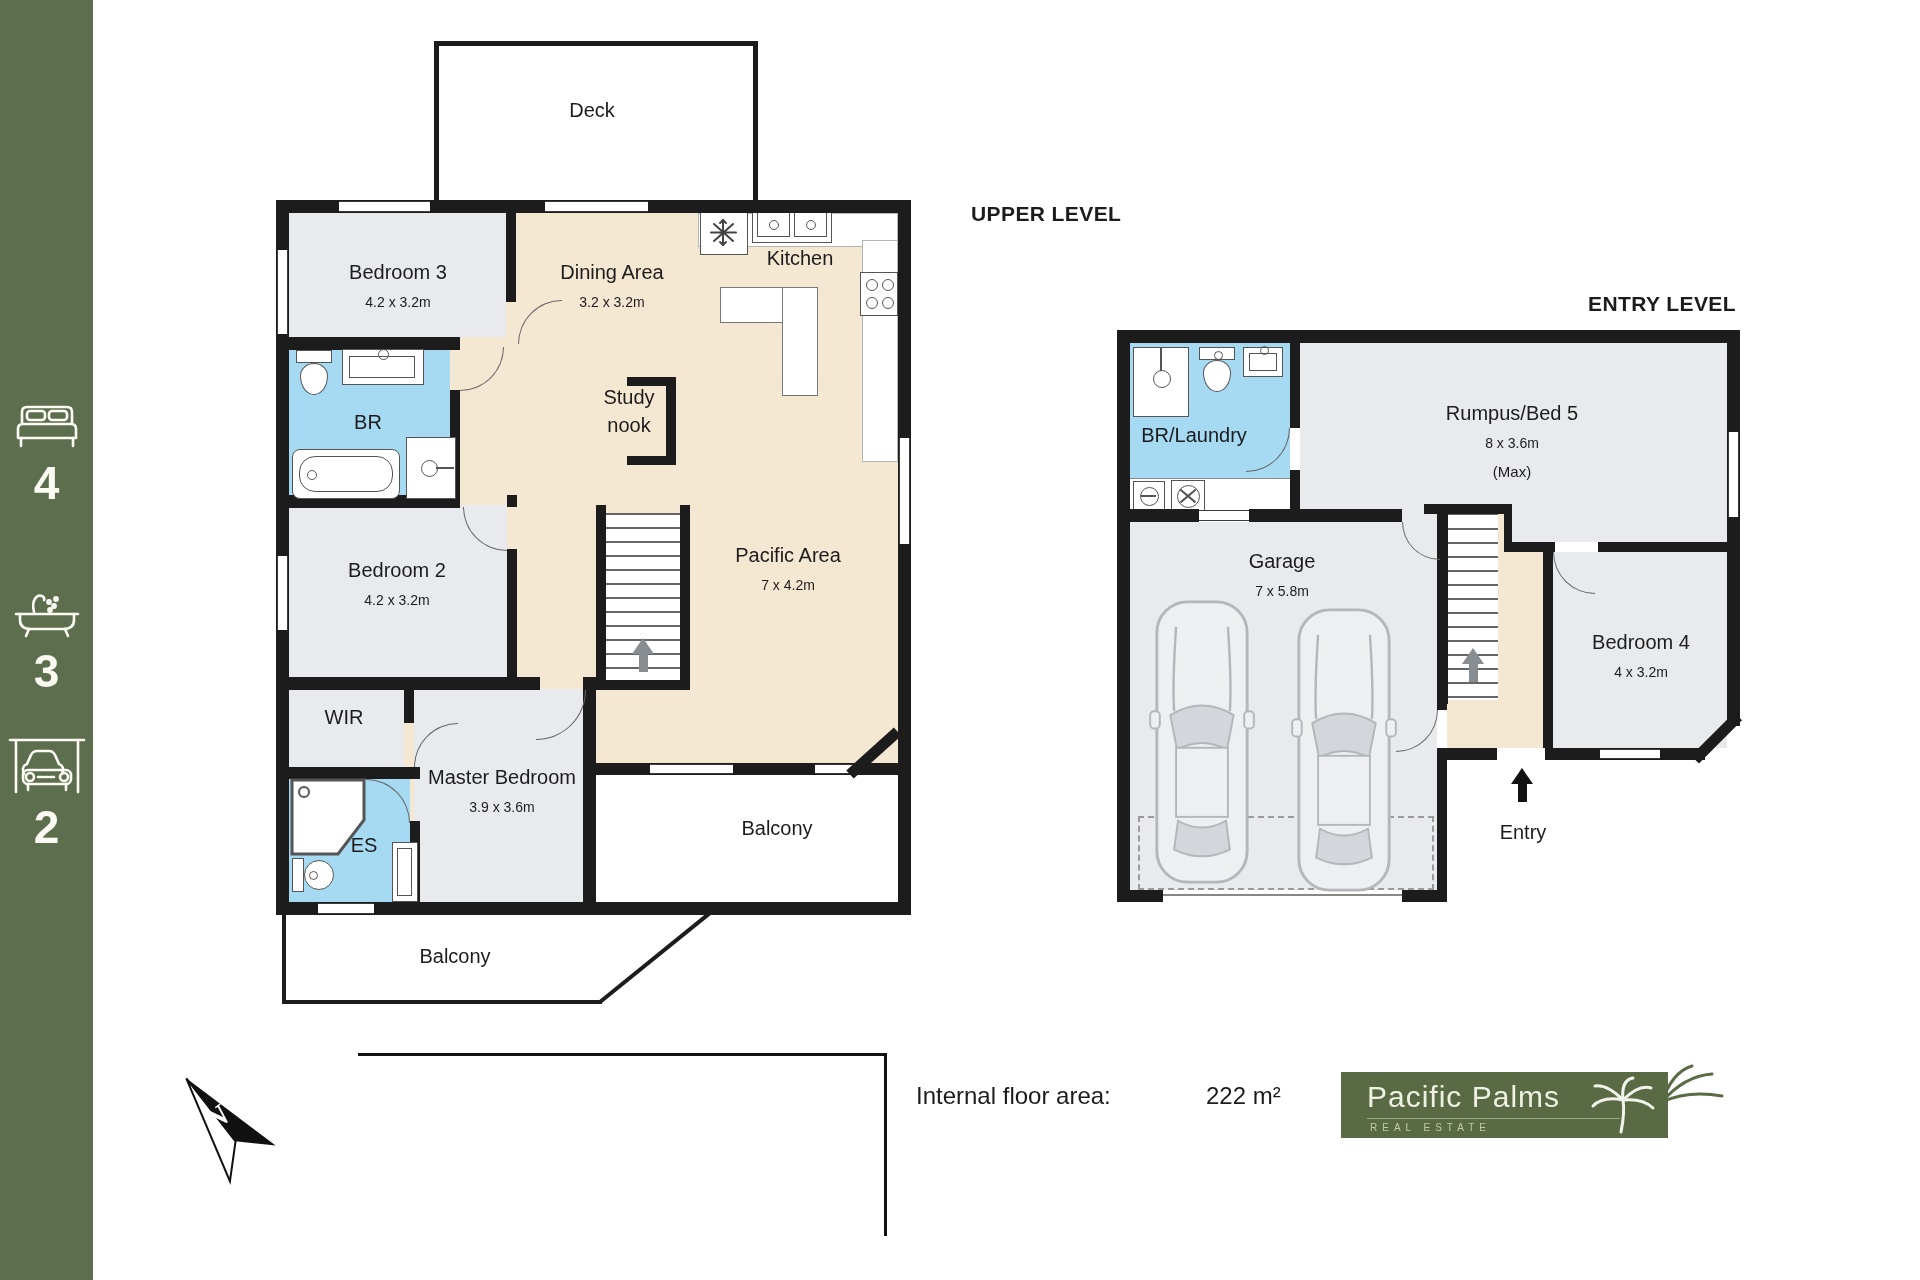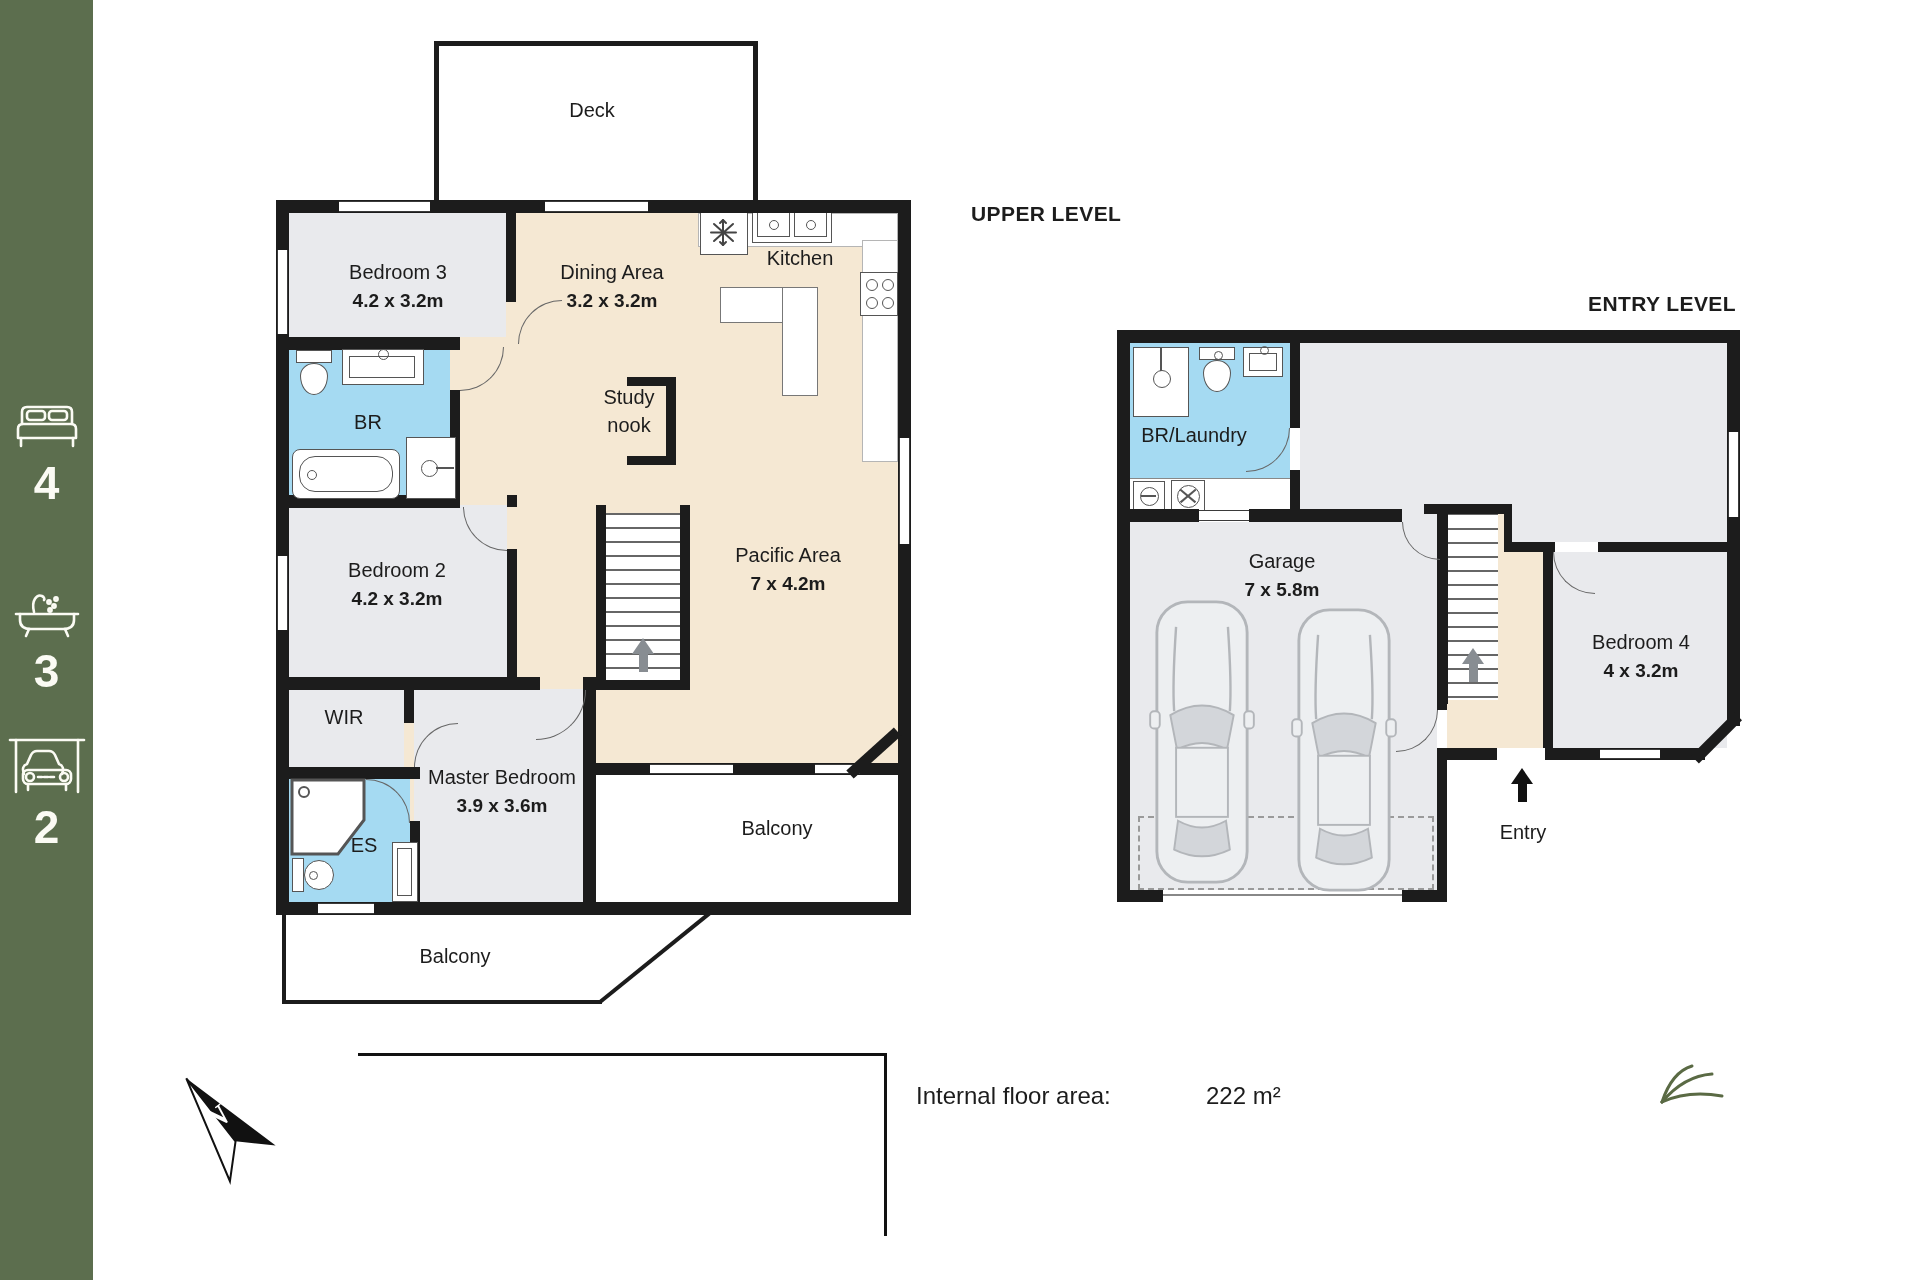--- a/index.html
+++ b/index.html
@@ -7,21 +7,21 @@
         font-family:"Liberation Sans",sans-serif;color:#1c1c1c;}
   .abs{position:absolute;}
   .wall{position:absolute;background:#1c1c1c;}
   .room{position:absolute;}
   .beige{background:#f5e8d3;}
   .gray{background:#e9eaed;}
   .blue{background:#a5daf2;}
   .white{background:#ffffff;}
   .lbl{position:absolute;transform:translateX(-50%);text-align:center;font-size:20px;
        line-height:1.42;white-space:nowrap;color:#1c1c1c;}
-  .dims{font-size:19px;font-weight:bold;}
+  .dims{font-size:14px;}
   .note{font-size:15px;}
   .level-title{position:absolute;font-size:21px;font-weight:700;letter-spacing:.4px;white-space:nowrap;}
   .win-h{position:absolute;background:#fff;border-top:1.5px solid #3a3a3a;border-bottom:1.5px solid #3a3a3a;box-sizing:border-box;}
   .win-v{position:absolute;background:#fff;border-left:1.5px solid #3a3a3a;border-right:1.5px solid #3a3a3a;box-sizing:border-box;}
   .arc{position:absolute;box-sizing:border-box;}
   .fx{position:absolute;background:#fff;border:1.5px solid #555;box-sizing:border-box;}
   .fx-light{position:absolute;background:#fff;border:1px solid #b5b5b5;box-sizing:border-box;}
   .stairs{position:absolute;background:#fff;
           background-image:repeating-linear-gradient(to bottom,#666 0 1.5px,transparent 1.5px 14px);}
   .uparrow{position:absolute;width:24px;}
@@ -322,20 +322,21 @@
   <div class="fx" style="left:1199px;top:347px;width:36px;height:13px">
     <div style="position:absolute;left:14px;top:3px;width:7px;height:7px;border:1.5px solid #555;border-radius:50%"></div>
   </div>
   <div class="fx" style="left:1203px;top:360px;width:28px;height:32px;border-radius:50% 50% 50% 50%/40% 40% 60% 60%"></div>
   <div class="fx" style="left:1243px;top:347px;width:40px;height:30px">
     <div class="fx" style="left:5px;top:5px;width:28px;height:18px"></div>
     <div style="position:absolute;left:16px;top:-2px;width:7px;height:7px;border:1.5px solid #555;border-radius:50%"></div>
   </div>
 
   <div class="lbl" style="left:1194px;top:421px"><span>BR/Laundry</span></div>
+  <div class="lbl" style="left:1512px;top:399px"><span>Rumpus/Bed 5</span><br><span class="dims">8 x 3.6m</span><br><span class="note">(Max)</span></div>
   <div class="lbl" style="left:1282px;top:547px"><span>Garage</span><br><span class="dims">7 x 5.8m</span></div>
   <div class="lbl" style="left:1641px;top:628px"><span>Bedroom 4</span><br><span class="dims">4 x 3.2m</span></div>
   <div class="uparrow black" style="left:1510px;top:768px">
       <div class="tri"></div>
       <div class="stem"></div>
     </div>
   <div class="lbl" style="left:1523px;top:818px"><span>Entry</span></div>
 
   <div class="abs" style="left:165px;top:1062px">
     <svg width="115" height="125" viewBox="0 0 115 125">
@@ -347,20 +348,34 @@
     </svg>
   </div>
 
   <div class="abs" style="left:358px;top:1053px;width:526px;height:2.5px;background:#111"></div>
   <div class="abs" style="left:884px;top:1053px;width:2.5px;height:183px;background:#111"></div>
 
 
   <div class="footer-text" style="left:916px;top:1082px">Internal floor area:</div>
   <div class="footer-text" style="left:1206px;top:1082px">222 m²</div>
 
+  <div class="logo-box">
+    <div class="logo-name">Pacific Palms</div>
+    <div class="logo-tag">REAL ESTATE</div>
+    <div class="abs" style="left:240px;top:4px">
+      <svg width="86" height="60" viewBox="0 0 86 60" fill="none" stroke="#f2f3ea" stroke-width="3" stroke-linecap="round">
+        <path d="M40 56 Q44 36 42 24"></path>
+        <path d="M42 24 Q22 20 12 30"></path>
+        <path d="M42 24 Q26 8 14 10"></path>
+        <path d="M42 24 Q40 4 52 2"></path>
+        <path d="M42 24 Q58 8 70 12"></path>
+        <path d="M42 24 Q62 22 72 32"></path>
+      </svg>
+    </div>
+  </div>
   <div class="abs" style="left:1658px;top:1062px">
     <svg width="70" height="46" viewBox="0 0 70 46" fill="none" stroke="#5a6a44" stroke-width="3" stroke-linecap="round">
       <path d="M4 40 Q30 28 64 34"></path>
       <path d="M4 40 Q26 14 54 12"></path>
       <path d="M4 40 Q14 10 34 4"></path>
     </svg>
   </div>
 
 
 </div>

